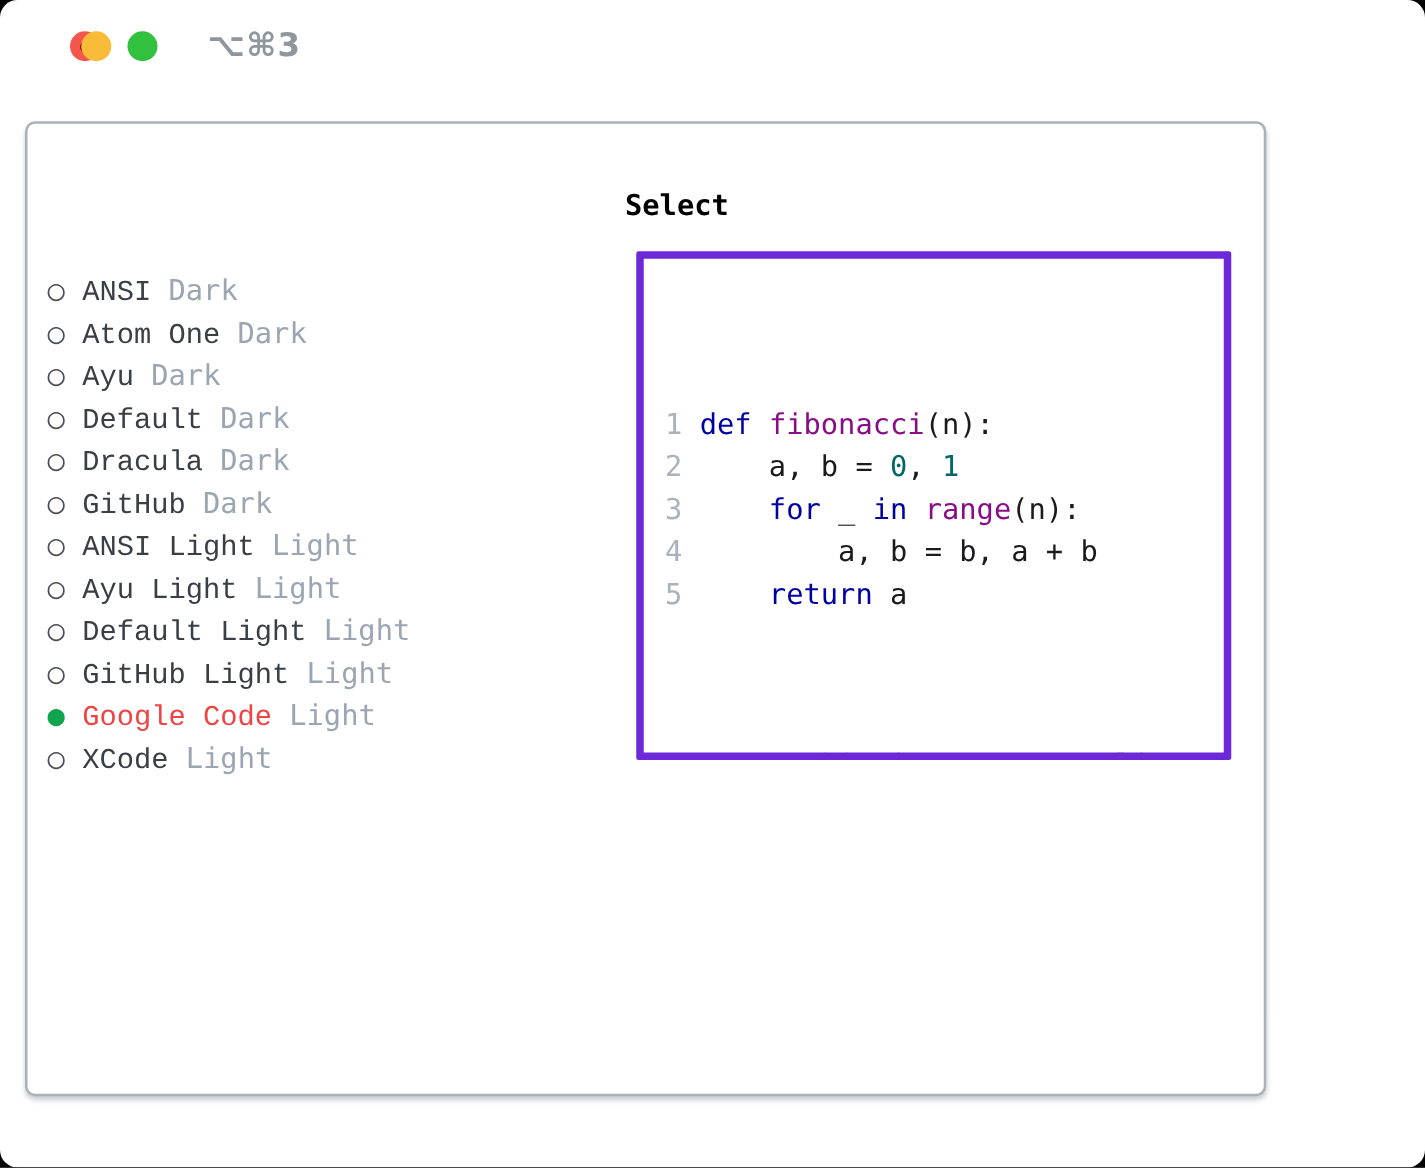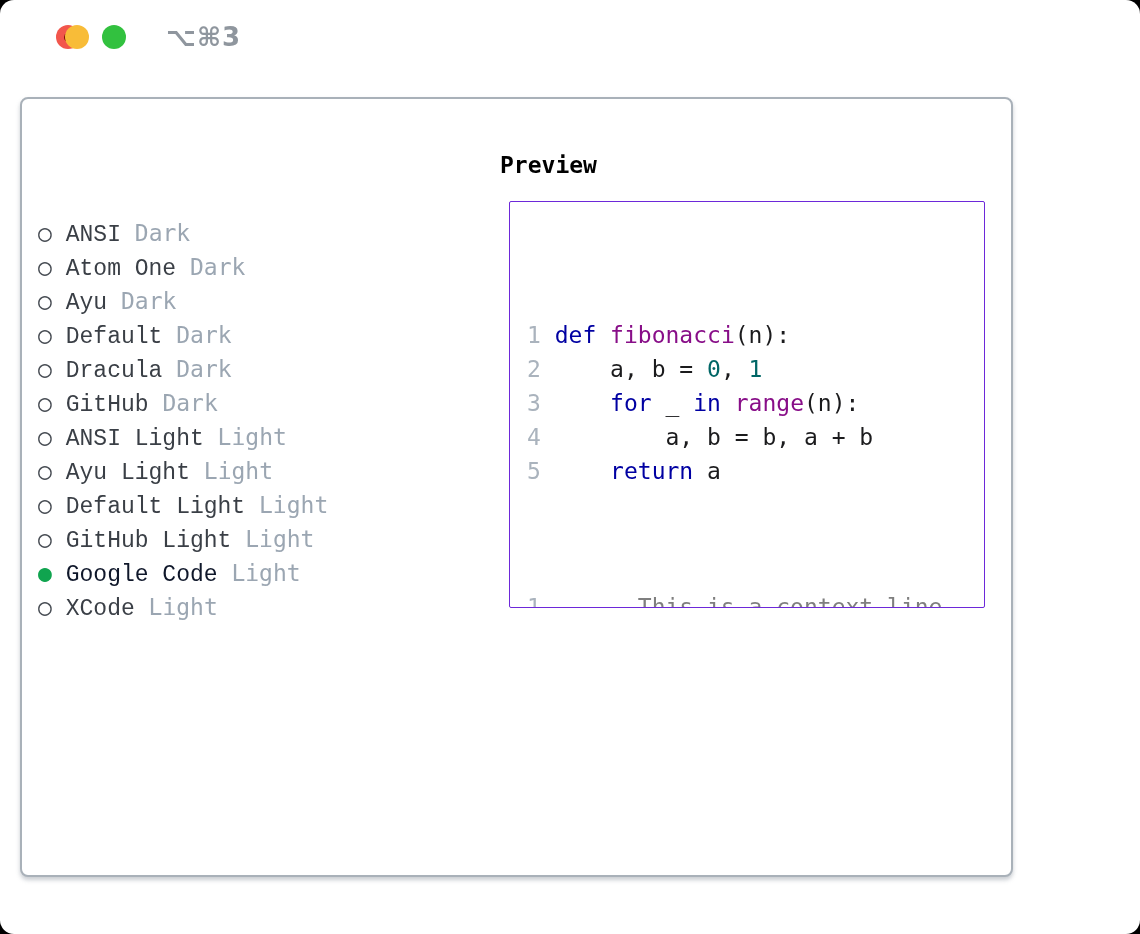--- a/index.html
+++ b/index.html
@@ -24,28 +24,28 @@
          border:2px solid #a9b1b9;border-radius:8px;box-sizing:border-box;
          box-shadow:0 3px 4px rgba(120,130,142,.4);}
   
   .leftcol{position:absolute;left:38px;top:148px;font-size:23px;line-height:34px;
            white-space:pre;color:#3a3f46;}
   .row{height:34px;}
   .title-row{font-weight:700;color:#000000;}
   .bullet{color:#4a4f56;}
   .bullet.sel{color:#10a44f;}
   .item-name{color:#3a3f46;font-family:Liberation Mono, monospace;}
-  .item-name.sel{color:#0f172a;}
+  .item-name.sel{color:#ef4444;}
   .variant{color:#9ba6b2;}
   .apply-title{color:#000000;}
   
   .preview-title{position:absolute;left:500px;top:148px;font-size:23px;line-height:34px;
                  font-weight:700;color:#000;}
   .preview-box{position:absolute;left:509px;top:201px;width:476px;height:407px;
-               border:1px solid #6d28d9;border-radius:2px;box-sizing:border-box;
+               border:6px solid #6d28d9;border-radius:2px;box-sizing:border-box;
                background:#fff;overflow:hidden;}
   .codewrap{padding:48px 0 0 17px;font-size:23px;line-height:34px;white-space:pre;}
   .cline{height:34px;}
   .diffwrap{margin-top:34px;}
   .lnum{color:#aab3bd;}
   .tok-kw{color:#0000a2;}
   .tok-fn{color:#880e88;}
   .tok-lit{color:#006666;}
   .tok-pln{color:#1b1b1d;}
   .tok-ctx{color:#7f7f7f;}
@@ -66,21 +66,21 @@
     <div class="panel"></div>
 
     <div class="leftcol">
       <div><div class="row"><span class="bullet">○</span><span class=""> </span><span class="item-name">ANSI</span><span class="variant"> Dark</span></div><div class="row"><span class="bullet">○</span><span class=""> </span><span class="item-name">Atom One</span><span class="variant"> Dark</span></div><div class="row"><span class="bullet">○</span><span class=""> </span><span class="item-name">Ayu</span><span class="variant"> Dark</span></div><div class="row"><span class="bullet">○</span><span class=""> </span><span class="item-name">Default</span><span class="variant"> Dark</span></div><div class="row"><span class="bullet">○</span><span class=""> </span><span class="item-name">Dracula</span><span class="variant"> Dark</span></div><div class="row"><span class="bullet">○</span><span class=""> </span><span class="item-name">GitHub</span><span class="variant"> Dark</span></div><div class="row"><span class="bullet">○</span><span class=""> </span><span class="item-name">ANSI Light</span><span class="variant"> Light</span></div><div class="row"><span class="bullet">○</span><span class=""> </span><span class="item-name">Ayu Light</span><span class="variant"> Light</span></div><div class="row"><span class="bullet">○</span><span class=""> </span><span class="item-name">Default Light</span><span class="variant"> Light</span></div><div class="row"><span class="bullet">○</span><span class=""> </span><span class="item-name">GitHub Light</span><span class="variant"> Light</span></div><div class="row"><span class="bullet sel">●</span><span class=""> </span><span class="item-name sel">Google Code</span><span class="variant"> Light</span></div><div class="row"><span class="bullet">○</span><span class=""> </span><span class="item-name">XCode</span><span class="variant"> Light</span></div></div>
       <div class="row"> </div>
       
       
       
     </div>
 
-    <div class="preview-title">Preview</div>
+    <div class="preview-title">Select</div>
 
     <div class="preview-box">
       <div class="codewrap">
         <div><div class="cline"><span class="lnum">1 </span><span class="tok-kw">def</span><span class="tok-pln"> </span><span class="tok-fn">fibonacci</span><span class="tok-pln">(n):</span></div><div class="cline"><span class="lnum">2 </span><span class="tok-pln">    a, b = </span><span class="tok-lit">0</span><span class="tok-pln">, </span><span class="tok-lit">1</span></div><div class="cline"><span class="lnum">3 </span><span class="tok-pln">    </span><span class="tok-kw">for</span><span class="tok-pln"> _ </span><span class="tok-kw">in</span><span class="tok-pln"> </span><span class="tok-fn">range</span><span class="tok-pln">(n):</span></div><div class="cline"><span class="lnum">4 </span><span class="tok-pln">        a, b = b, a + b</span></div><div class="cline"><span class="lnum">5 </span><span class="tok-pln">    </span><span class="tok-kw">return</span><span class="tok-pln"> a</span></div></div>
         <div class="diffwrap"><div class="cline"><span class="lnum">1 </span><span class="tok-ctx">      This is a context line.</span></div></div>
       </div>
     </div>
 
   </div>
 </div>

